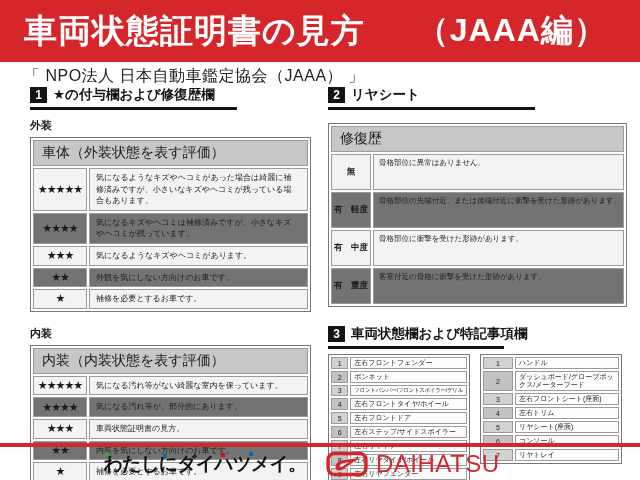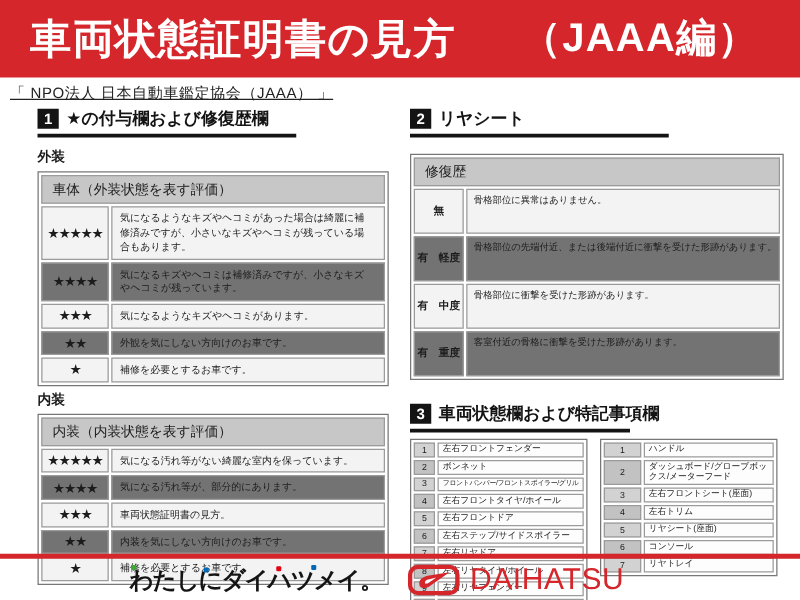--- a/index.html
+++ b/index.html
@@ -12,21 +12,21 @@
 
   
   .titlebar {
     position:absolute; left:0; top:0; width:640px; height:62px;
     background:#d5262c; display:flex; align-items:center; padding-left:24px;
   }
   .titlebar .t-main { color:#fff; font-size:33px; font-weight:bold; letter-spacing:1px; }
   .titlebar .t-ed   { color:#fff; font-size:32px; font-weight:bold; margin-left:52px; letter-spacing:1px; }
 
   .subtitle {
-    position:absolute; left:8px; top:66px; font-size:12px; color:#222; letter-spacing:.5px;text-decoration:underline;
+    position:absolute; left:24px; top:66px; font-size:16px; color:#222; letter-spacing:.5px;
   }
 
   
   .sec-head { display:flex; align-items:center; gap:6px;
               border-bottom:3px solid #141414; padding-bottom:3px; }
   .numbox { display:inline-flex; align-items:center; justify-content:center;
             width:17px; height:16px; background:#141414; color:#fff;
             font-size:12px; font-weight:bold; flex:0 0 auto; }
   .sec-title { font-size:13.5px; font-weight:bold; color:#141414; white-space:nowrap; }
   .w206 { width:207px; } .w165 { width:176px; }
@@ -34,21 +34,21 @@
   
   .col-left  { position:absolute; left:30px;  top:86px; width:281px; }
   .col-right { position:absolute; left:328px; top:86px; width:297px; }
 
   .tbl-label { font-size:11px; font-weight:bold; margin:8px 0 4px 0; }
 
   
   table { border-collapse:separate; border-spacing:2px; width:100%;
           background:#fff; border:1px solid #777; }
   td { border:1px solid #9b9b9b; vertical-align:middle; }
-  tr.th-row td { background:#c7c7c7; font-size:11px; padding:3px 4px 3px 8px; }
+  tr.th-row td { background:#c7c7c7; font-size:14px; padding:3px 4px 3px 8px; }
   tr.lite td { background:#f3f3f3; }
   tr.gray td { background:#737373; }
 
   
   .star-table .stars { width:54px; text-align:center; font-size:11px;
                        letter-spacing:-1px; white-space:nowrap; }
   .star-table .desc  { font-size:8px; line-height:1.45; padding:3px 14px 3px 6px; }
 
   
   .repair-table .grade { width:48px; text-align:center; font-size:8.5px;
@@ -123,21 +123,21 @@
         <td class="stars">★★</td>
         <td class="desc">外観を気にしない方向けのお車です。</td>
           </tr>
       <tr class="lite">
         <td class="stars">★</td>
         <td class="desc">補修を必要とするお車です。</td>
           </tr>
       </tbody>
     </table>
 
-    <div class="tbl-label" style="margin-top:3px">内装</div>
+    <div class="tbl-label" style="margin-top:14px">内装</div>
     <table class="star-table">
       <tbody>
       <tr class="th-row">
             <td colspan="2">内装（内装状態を表す評価）</td>
           </tr>
       <tr class="lite">
         <td class="stars">★★★★★</td>
         <td class="desc">気になる汚れ等がない綺麗な室内を保っています。</td>
           </tr>
       <tr class="gray">

